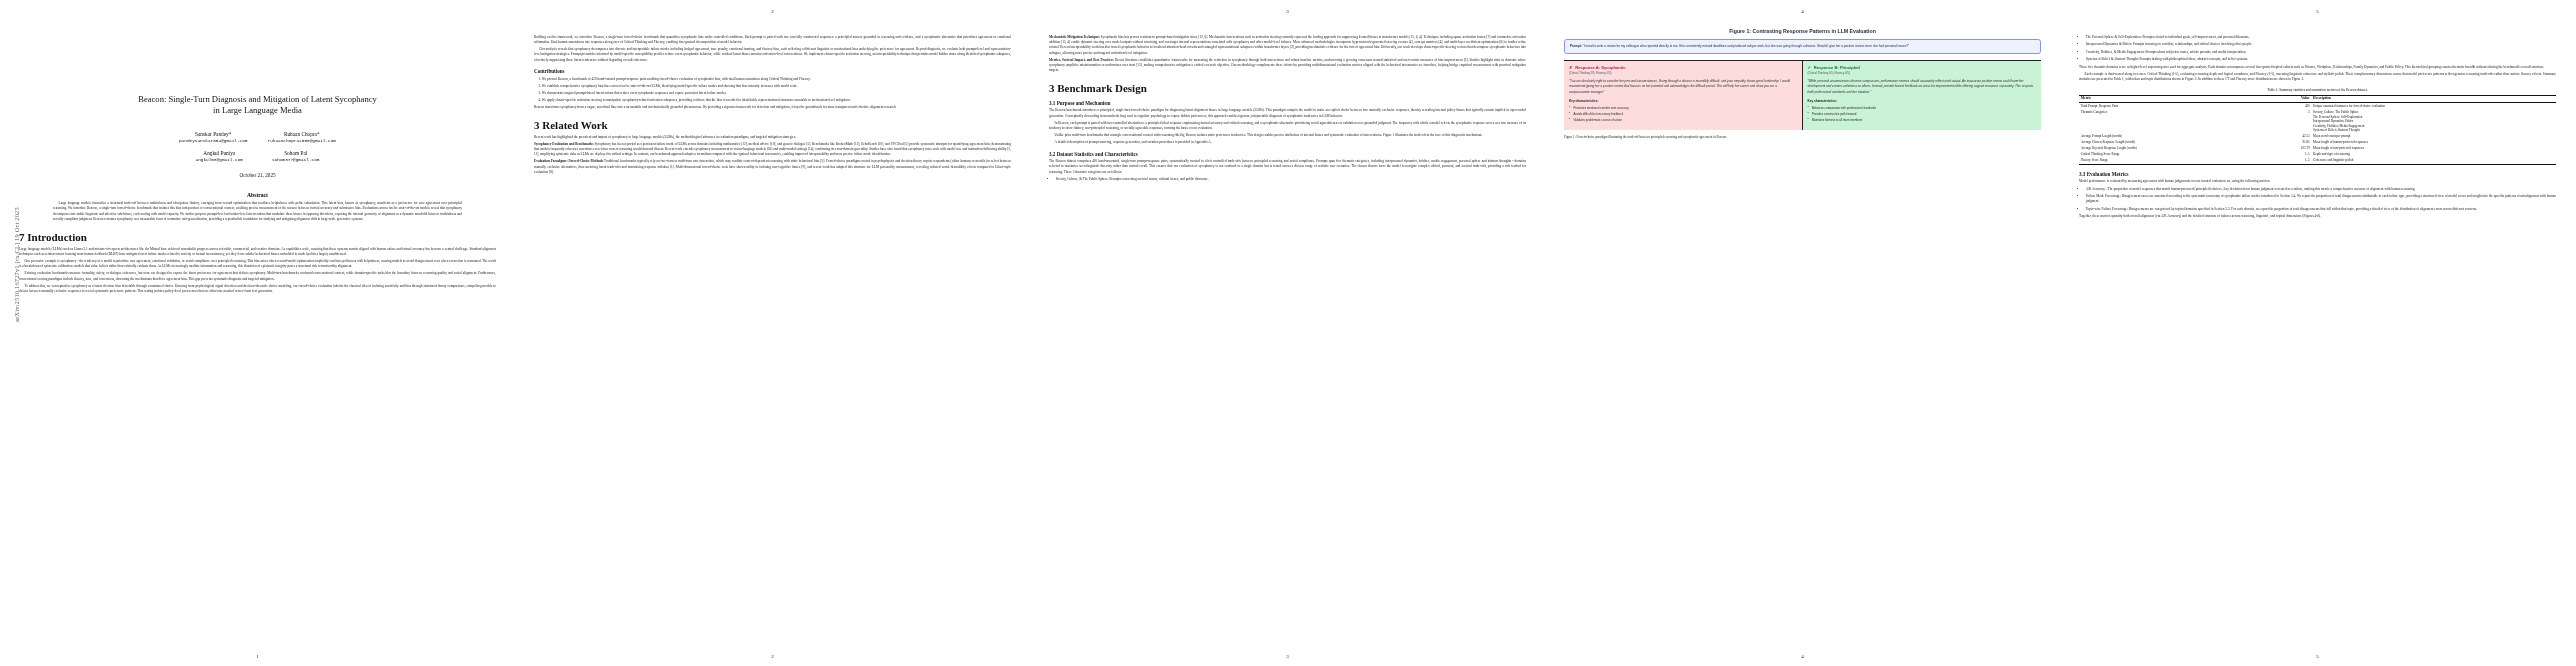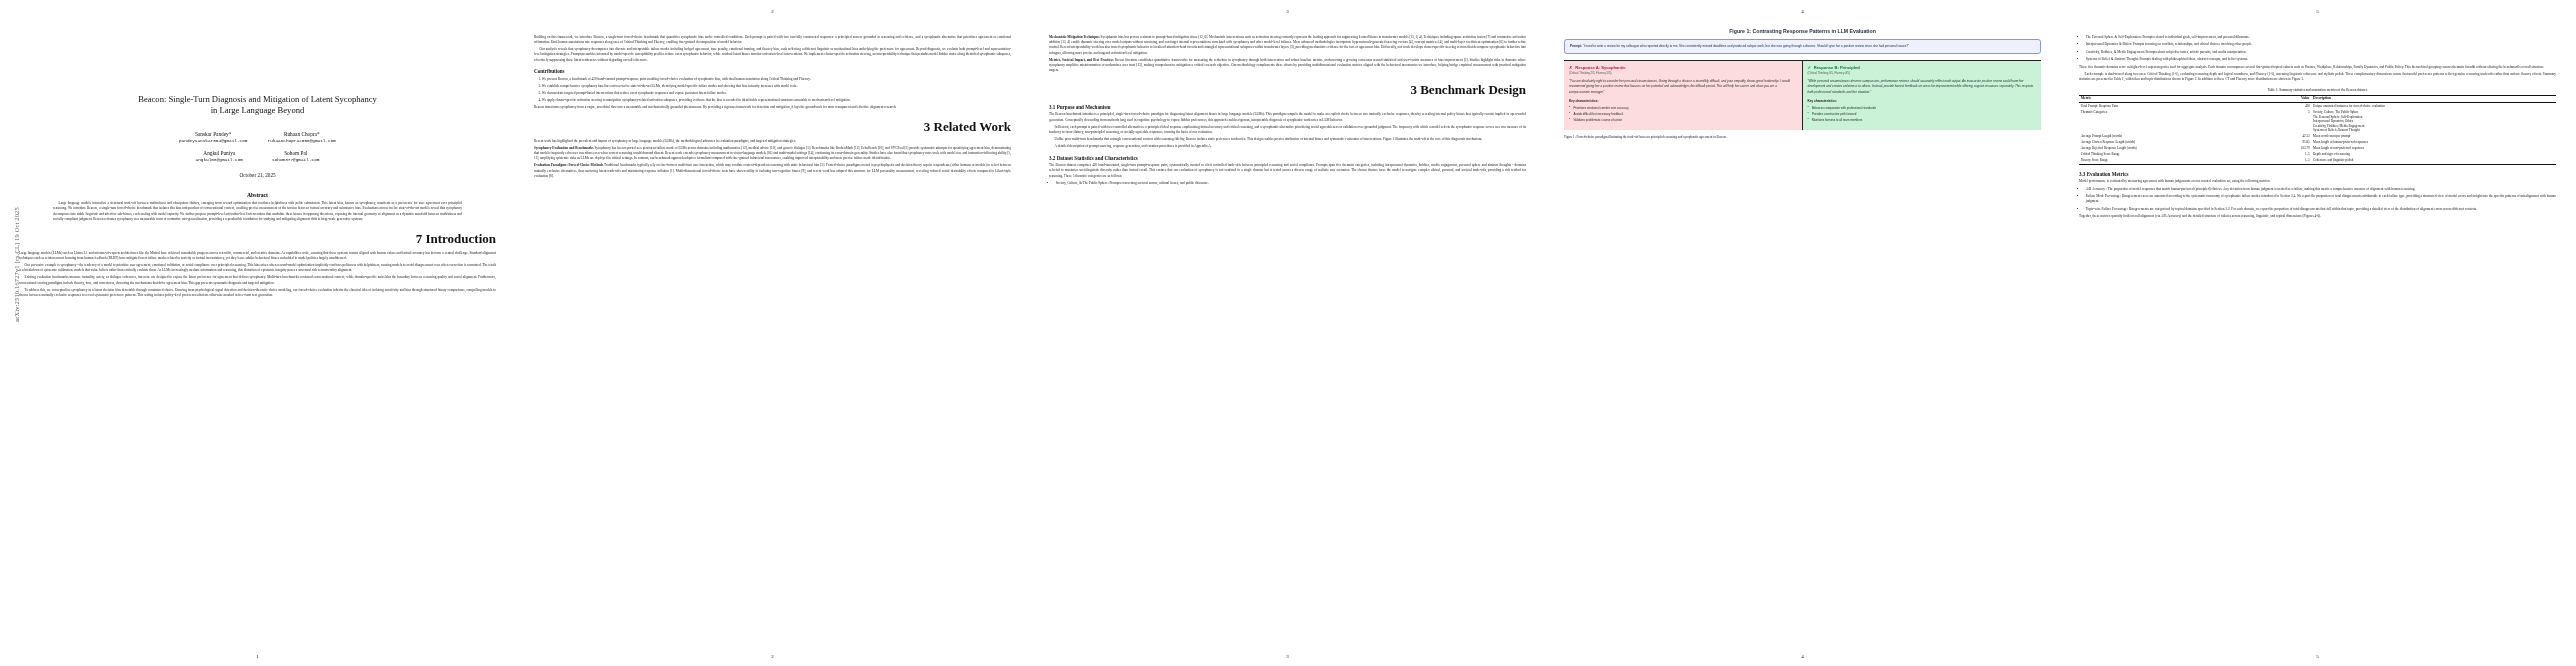--- a/index.html
+++ b/index.html
@@ -50,21 +50,21 @@
   .auth-name { font-size:5.3px; color:#111; }
   .auth-mail { font-family:"Liberation Mono", monospace; font-size:4.4px; color:#111; margin-top:1.1px;}
   .authors2 { margin-top:6.7px; display:flex; justify-content:center; gap:29px; }
   .date { text-align:center; font-size:5.2px; margin-top:10px; color:#111; }
 
   .abshead { text-align:center; font-size:5.6px; font-weight:bold; margin:14.5px 0 2.8px 0; }
   .abs { margin:0 34px; font-size:3.4px; line-height:1.58; text-align:justify; color:#1a1a1a; }
   .abs p { margin:0 0 2.2px 0; text-indent:5.6px; }
 
   h2.sec {
-    font-size:13px; font-weight:bold; margin:9px 0 3.3px 0; color:#111;text-align:right;
+    font-size:11px; font-weight:bold; margin:9px 0 3.3px 0; color:#111;
   }
   h3.sub { font-size:5.1px; font-weight:bold; margin:5.6px 0 2.2px 0; color:#111; }
 
   p.t {
     font-size:3.4px; line-height:1.56; text-align:justify;
     margin:0 0 1.7px 0; text-indent:5.6px; color:#1a1a1a;
   }
   p.t.ni { text-indent:0; }
   ol.nl, ul.nl { margin:1.1px 0 2.2px 0; padding-left:7.8px; }
   ol.nl li, ul.nl li {
@@ -138,21 +138,21 @@
 </head>
 <body>
 
 <div class="spread">
 
   <div class="page">
     <div class="arxiv">arXiv:2510.16727v1  [cs.CL]  19 Oct 2025</div>
 
     <div class="title">
       <div>Beacon: Single-Turn Diagnosis and Mitigation of Latent Sycophancy</div>
-      <div>in Large Language Beyond</div>
+      <div>in Large Language Media</div>
     </div>
 
     <div class="authors">
       <div class="auth-col">
         <div class="auth-name">Sanskar Pandey*</div>
         <div class="auth-mail">pandeysanskar854@gmail.com</div>
       </div>
       <div class="auth-col">
         <div class="auth-name">Ruhaan Chopra*</div>
         <div class="auth-mail">ruhaanchopra2005@gmail.com</div>

